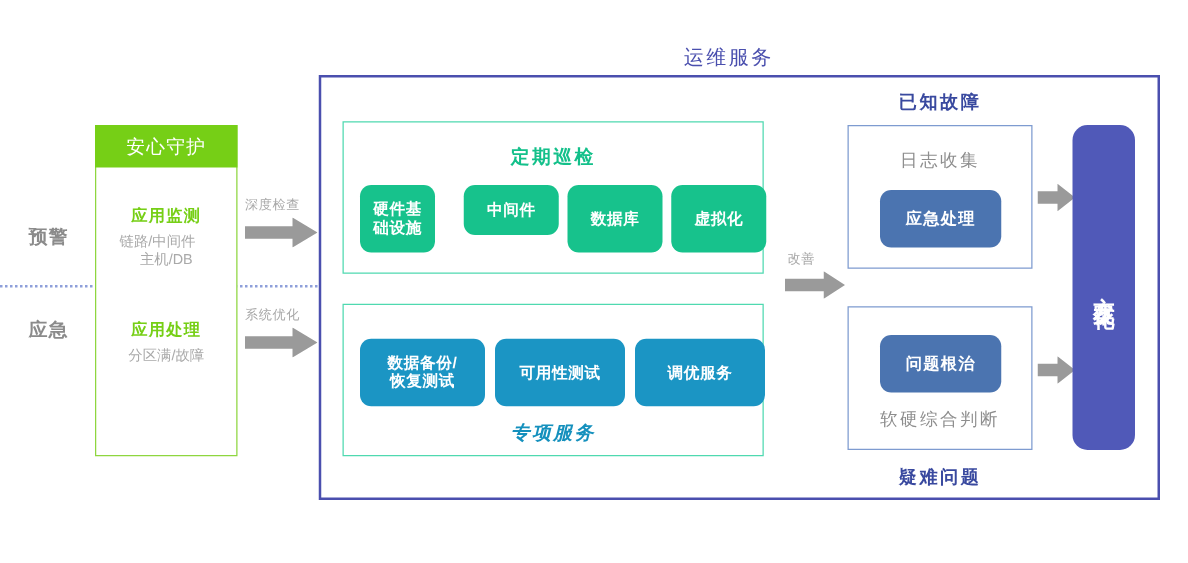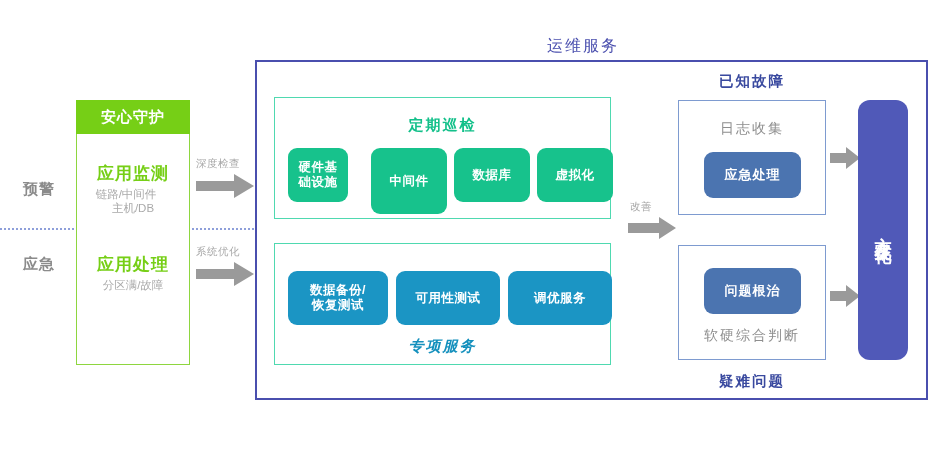--- a/index.html
+++ b/index.html
@@ -35,26 +35,26 @@
   
   .green-panel{
     border:1px solid #8ed63f;
     background:#ffffff;
     box-sizing:border-box;
   }
   .green-panel-head{
     background:#76cf16;
     color:#ffffff;
     font-size:15px;
-    font-weight:bold;
+    font-weight:normal;
     letter-spacing:1px;
   }
   .green-title{
     color:#76cf16;
-    font-size:17px;
+    font-size:13px;
     font-weight:bold;
     letter-spacing:1px;
   }
   .green-sub{
     color:#a9a9a9;
     font-size:11.5px;
     line-height:15px;
   }
 
   
@@ -193,21 +193,21 @@
 
   <div class="abs purple-box" style="left:255px;top:60px;width:673px;height:340px;"></div>
 
   <div class="abs teal-box" style="left:274px;top:97px;width:337px;height:122px;"></div>
   <div class="abs teal-title ctr" style="left:274px;top:114px;width:337px;height:22px;">定期巡检</div>
 
   <div class="abs pill pill-green ctr" style="left:288px;top:148px;width:60px;height:54px;">
     <span style="white-space:pre-line;">硬件基
 础设施</span>
   </div>
-  <div class="abs pill pill-green ctr" style="left:371px;top:148px;width:76px;height:66px;">
+  <div class="abs pill pill-green ctr" style="left:371px;top:148px;width:76px;height:40px;">
     <span style="white-space:pre-line;">中间件</span>
   </div>
   <div class="abs pill pill-green ctr" style="left:454px;top:148px;width:76px;height:54px;">
     <span style="white-space:pre-line;">数据库</span>
   </div>
   <div class="abs pill pill-green ctr" style="left:537px;top:148px;width:76px;height:54px;">
     <span style="white-space:pre-line;">虚拟化</span>
   </div>
 
   <div class="abs teal-box" style="left:274px;top:243px;width:337px;height:122px;"></div>

